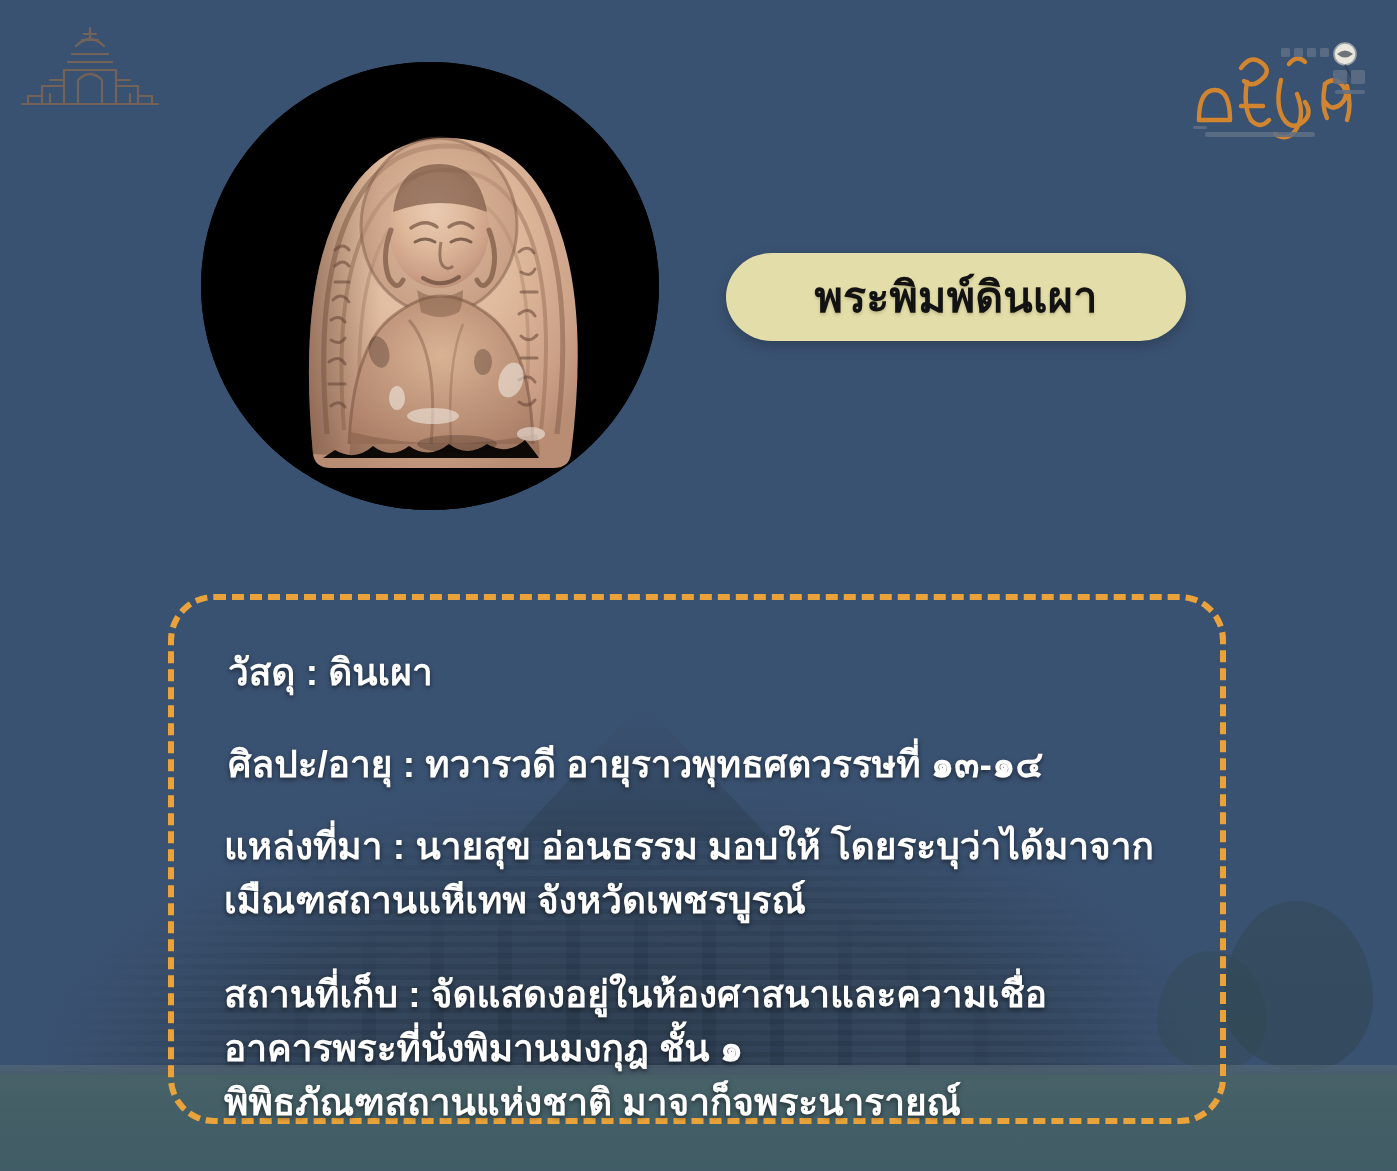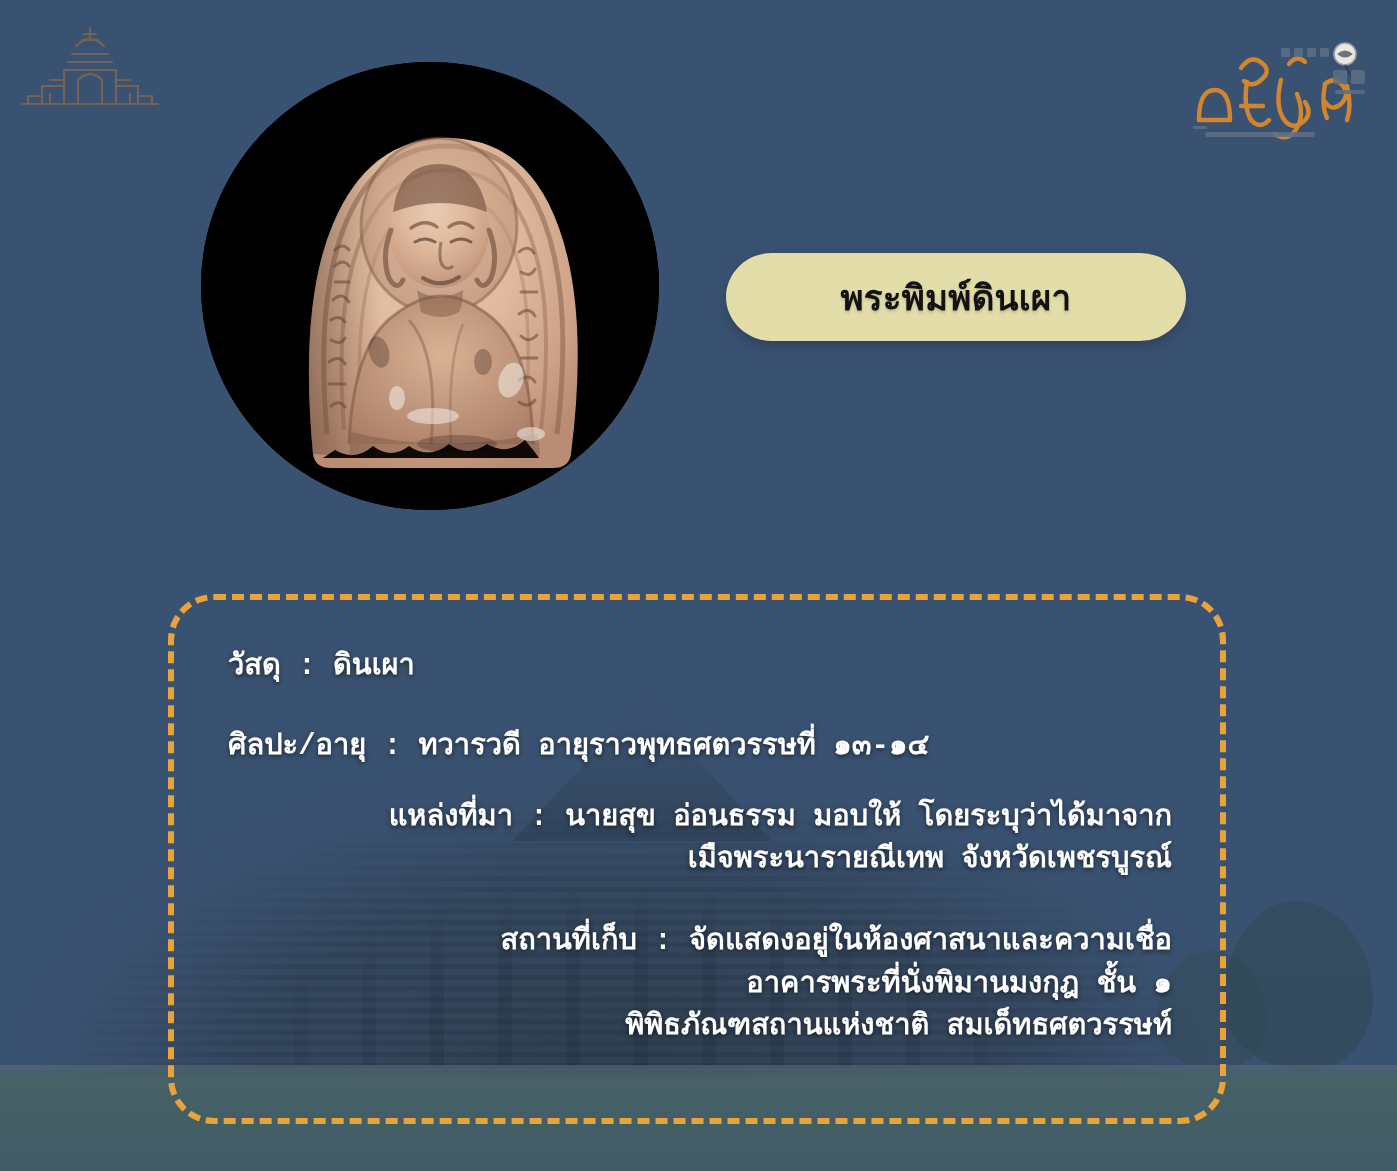--- a/index.html
+++ b/index.html
@@ -181,21 +181,21 @@
     width: 460px;
     height: 88px;
     background: #e3ddaa;
     border-radius: 46px / 44px;
     box-shadow: 0 5px 14px rgba(0,0,0,.22);
     display: flex;
     align-items: center;
     justify-content: center;
   }
   .title-pill .label {
-    font-size: 35px;
+    font-size: 43px;
     font-weight: 700;
     color: #121212;
     letter-spacing: .2px;
     line-height: 1;
     text-shadow: 0 2px 3px rgba(120,115,70,.35);
     white-space: nowrap;
   }
 
   
   .info-card {
@@ -204,28 +204,27 @@
     top: 594px;
     width: 1058px;
     height: 530px;
     border: 6px dashed #eaa33a;
     border-radius: 46px;
     padding: 46px 48px 0 50px;
   }
 
   .info-line {
     color: #ffffff;
-    font-size: 29px;
+    font-size: 37px;
     font-weight: 700;
     line-height: 1.46;
     text-shadow: 0 2px 5px rgba(0,0,0,.55);
-    font-family: Liberation Mono, monospace;
   }
   .info-line.left   { text-align: left;   padding-left: 4px; }
-  .info-line.center { text-align: right; }
+  .info-line.center { text-align: left; }
 
   .info-group { margin-bottom: 30px; }
   .info-group:last-child { margin-bottom: 12px; }
   .info-group.g1 { margin-bottom: 38px; }
   .info-group.g2 { margin-bottom: 28px; }
   .info-group.g3 { margin-bottom: 40px; }
 </style>
 </head>
 <body>
 
@@ -398,24 +397,24 @@
     <div class="info-group g1">
       <div class="info-line left">วัสดุ : ดินเผา</div>
     </div>
 
     <div class="info-group g2">
       <div class="info-line left">ศิลปะ/อายุ : ทวารวดี อายุราวพุทธศตวรรษที่ ๑๓-๑๔</div>
     </div>
 
     <div class="info-group g3">
       <div class="info-line center">แหล่งที่มา : นายสุข อ่อนธรรม มอบให้ โดยระบุว่าได้มาจาก</div>
-      <div class="info-line center">เมืจพระนารายณีเทพ จังหวัดเพชรบูรณ์</div>
+      <div class="info-line center">เมืณฑสถานแหีเทพ จังหวัดเพชรบูรณ์</div>
     </div>
 
     <div class="info-group">
       <div class="info-line center">สถานที่เก็บ : จัดแสดงอยู่ในห้องศาสนาและความเชื่อ</div>
       <div class="info-line center">อาคารพระที่นั่งพิมานมงกุฎ ชั้น ๑</div>
-      <div class="info-line center">พิพิธภัณฑสถานแห่งชาติ สมเด็ทธศตวรรษท์</div>
+      <div class="info-line center">พิพิธภัณฑสถานแห่งชาติ มาจาก็จพระนารายณ์</div>
     </div>
 
   </div>
 
 </div>
 
 </body></html>

